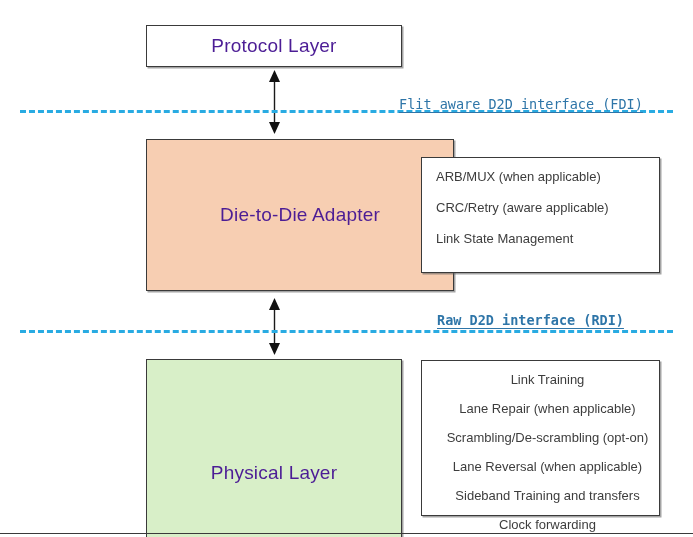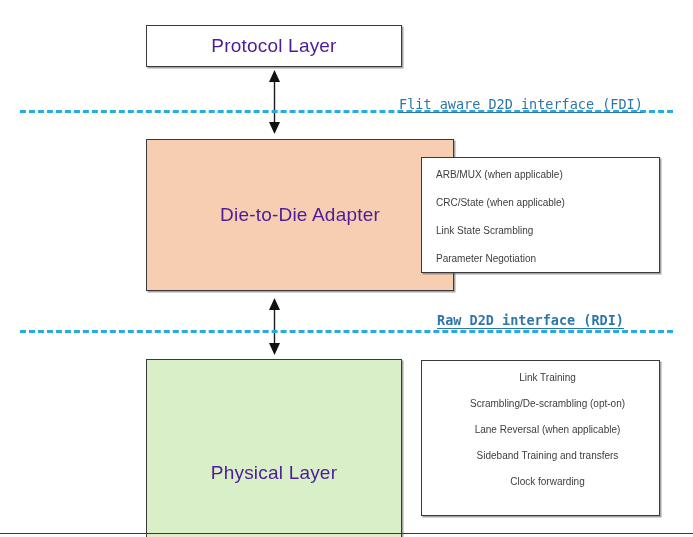--- a/index.html
+++ b/index.html
@@ -70,21 +70,21 @@
     box-sizing: border-box;
     border: 1px solid #3a3a3a;
     box-shadow: 1.5px 1.5px 0 0 rgba(90,90,90,0.55);
     background: #ffffff;
     padding: 12px 0 12px 14px;
     display: flex;
     flex-direction: column;
     justify-content: flex-start;
   }
   .feature-item {
-    font-size: 10px;
+    font-size: 13px;
     color: #3d3d3d;
     line-height: 1;
     white-space: nowrap;
   }
 
   #adapter-feature-box {
     left: 421px;
     top: 157px;
     width: 239px;
     height: 116px;
@@ -165,42 +165,42 @@
 
   <div class="interface-line" id="fdi-line"></div>
   <div class="interface-label" id="fdi-label">Flit aware D2D interface (FDI)</div>
 
   <div class="box" id="die-to-die-adapter-box">
     <span class="box-label">Die-to-Die Adapter</span>
   </div>
 
   <div class="feature-box" id="adapter-feature-box">
     <span class="feature-item">ARB/MUX (when applicable)</span>
-    <span class="feature-item">CRC/State (when applicable)</span>
-    <span class="feature-item">Link State Scrambling</span>
-    <span class="feature-item">Parameter Negotiation</span>
+    <span class="feature-item">CRC/Retry (aware applicable)</span>
+    <span class="feature-item">Link State Management</span>
   </div>
 
   <div class="arrow" id="rdi-arrow">
     <svg width="13" height="57" viewBox="0 0 13 57">
       <line x1="6.5" y1="8" x2="6.5" y2="49" stroke="#1a1a1a" stroke-width="1.4"></line>
       <polygon points="6.5,0 12,12 1,12" fill="#111111"></polygon>
       <polygon points="6.5,57 12,45 1,45" fill="#111111"></polygon>
     </svg>
   </div>
 
   <div class="interface-line" id="rdi-line"></div>
   <div class="interface-label" id="rdi-label">Raw D2D interface (RDI)</div>
 
   <div class="box" id="physical-layer-box">
     <span class="box-label">Physical Layer</span>
   </div>
 
   <div class="feature-box" id="phy-feature-box">
     <span class="feature-item">Link Training</span>
+    <span class="feature-item">Lane Repair (when applicable)</span>
     <span class="feature-item">Scrambling/De-scrambling (opt-on)</span>
     <span class="feature-item">Lane Reversal (when applicable)</span>
     <span class="feature-item">Sideband Training and transfers</span>
     <span class="feature-item">Clock forwarding</span>
   </div>
 
   <div id="bottom-rule"></div>
 
 </div>
 

